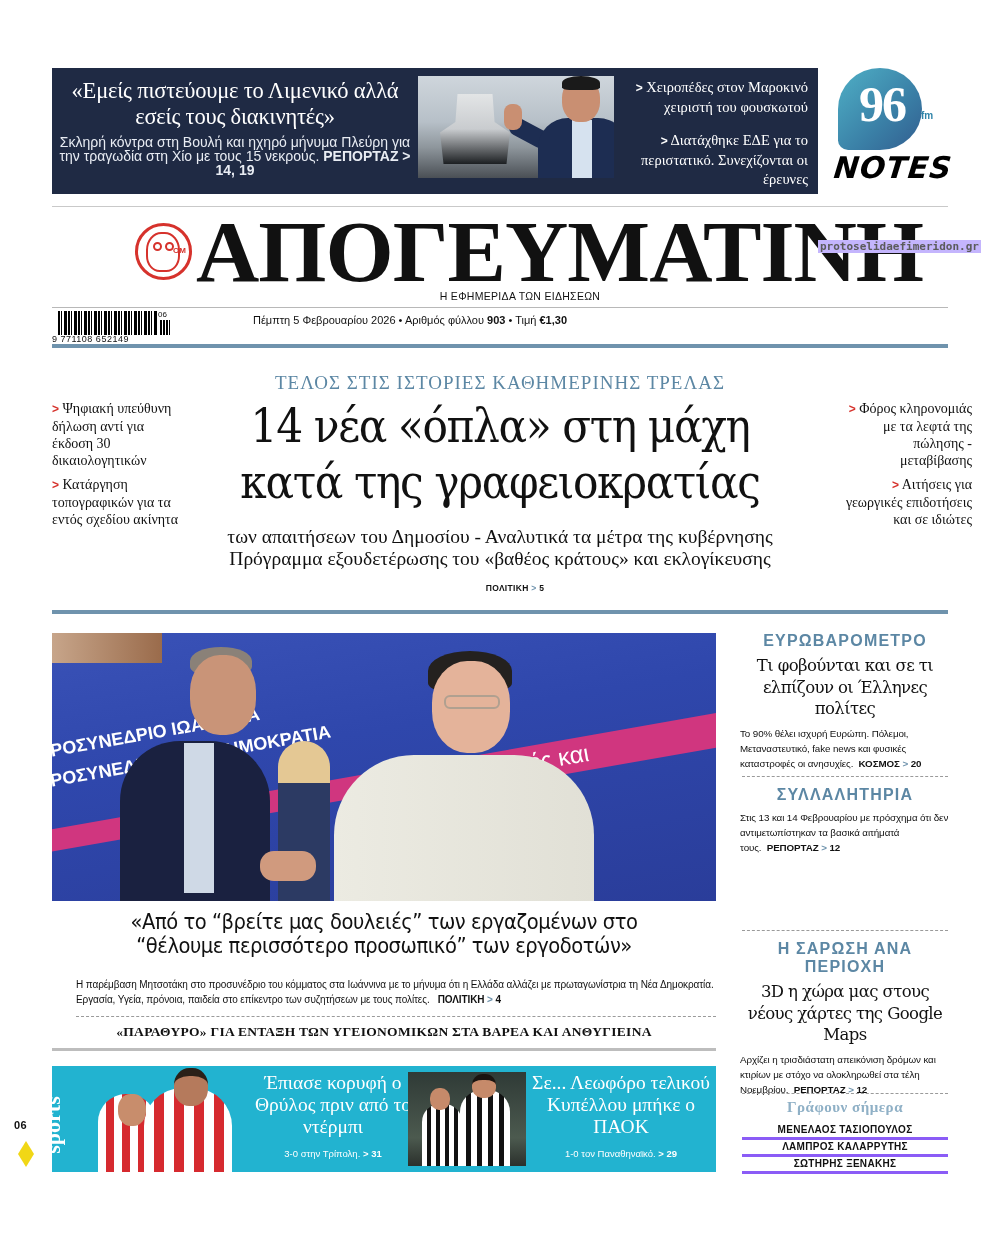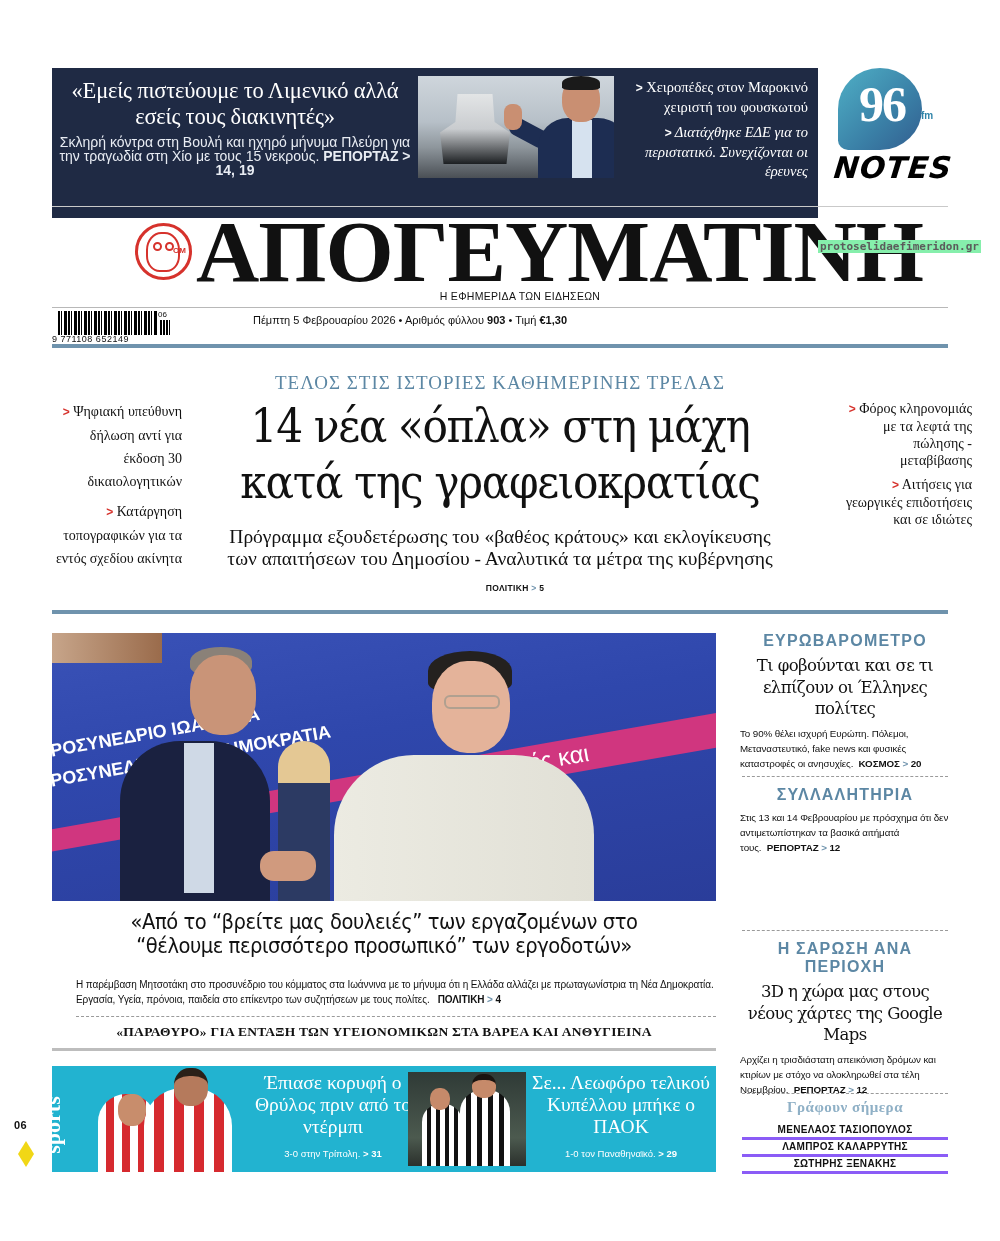--- a/index.html
+++ b/index.html
@@ -1,71 +1,71 @@
 <!DOCTYPE html>
 <html><head>
 <meta charset="utf-8">
 <style>
   * { box-sizing: border-box; margin: 0; padding: 0; }
   html, body { width: 1000px; height: 1241px; background: #ffffff; overflow: hidden; }
   body { position: relative; font-family: "Liberation Sans", sans-serif; color: #111; }
   .abs { position: absolute; }
 
   
-  .banner { left: 52px; top: 68px; width: 766px; height: 150px; background: #1f2a44; }
+  .banner { left: 52px; top: 68px; width: 766px; height: 126px; background: #1f2a44; }
   .banner-left { left: 0; top: 0; width: 366px; height: 118px; text-align: center; color: #fff; padding-top: 10px; }
   .banner-quote { font-family: "Liberation Serif", serif; font-size: 22.5px; line-height: 26px; letter-spacing: -0.2px; }
   .banner-sub { font-size: 14px; line-height: 14px; margin-top: 5px; color: #e8ecf3; }
   .banner-sub b { font-weight: bold; }
   .banner-photo { left: 366px; top: 8px; width: 196px; height: 102px; background: linear-gradient(180deg,#cfd6dc 0%,#b7c0c8 45%,#8e969c 70%,#4a4f55 100%); overflow: hidden; }
   .ship { position: absolute; left: 22px; top: 18px; width: 70px; height: 70px; background: linear-gradient(180deg,#e3e5e6 0%,#c9cccf 50%,#1c1f22 100%); clip-path: polygon(25% 0,75% 0,78% 40%,100% 55%,95% 100%,5% 100%,0 55%,22% 40%); }
   .man { position: absolute; left: 120px; top: 0; width: 90px; height: 118px; }
   .man-head { position: absolute; left: 24px; top: 2px; width: 38px; height: 44px; border-radius: 45%; background: #c98f72; }
   .man-hair { position: absolute; left: 24px; top: 0; width: 38px; height: 14px; border-radius: 50% 50% 20% 20%; background: #1a1a1a; }
   .man-body { position: absolute; left: 0; top: 42px; width: 90px; height: 76px; background: #1d2d52; border-radius: 30px 30px 0 0; }
   .man-shirt { position: absolute; left: 34px; top: 44px; width: 20px; height: 74px; background: #d6e2ef; }
   .man-hand { position: absolute; left: -34px; top: 28px; width: 18px; height: 26px; background: #c98f72; border-radius: 8px; }
   .man-arm { position: absolute; left: -30px; top: 48px; width: 42px; height: 18px; background: #1d2d52; transform: rotate(28deg); border-radius: 8px; }
   .banner-right { left: 564px; top: 10px; width: 192px; color: #fff; text-align: right; font-family: "Liberation Serif", serif; font-size: 14.5px; line-height: 19px; }
   .banner-right .arrow { font-family: "Liberation Sans", sans-serif; font-weight: bold; font-size: 12px; }
-  .banner-right .item2 { margin-top: 6px; font-style: italic; }
+  .banner-right .item2 { margin-top: 14px; }
 
   
   .fm-bubble { left: 838px; top: 68px; width: 84px; height: 82px; border-radius: 50% 50% 50% 12%; background: linear-gradient(135deg,#4fb0c6 0%,#3a7fa6 60%,#325d8f 100%); }
   .fm-num { left: 842px; top: 74px; width: 80px; text-align: center; font-family: "Liberation Serif", serif; font-weight: bold; font-size: 50px; color: #fff; letter-spacing: -2px; line-height: 60px; }
   .fm-suffix { left: 921px; top: 110px; font-size: 10px; font-weight: bold; color: #2f84a9; }
   .notes { left: 834px; top: 150px; font-family: "DejaVu Sans", sans-serif; font-weight: bold; font-size: 30px; font-style: italic; letter-spacing: 1px; color: #000; transform: skew(-6deg); }
 
   
   .rule-top { left: 52px; top: 206px; width: 896px; height: 1px; background: #c9c9c9; }
   .owl { left: 135px; top: 223px; width: 57px; height: 57px; border: 3px solid #d6322c; border-radius: 50%; }
   .owl-inner { position: absolute; left: 8px; top: 6px; width: 34px; height: 40px; border: 2px solid #d6322c; border-radius: 45% 45% 40% 40%; }
   .owl-eye1, .owl-eye2 { position: absolute; top: 8px; width: 9px; height: 9px; border: 2px solid #d6322c; border-radius: 50%; }
   .owl-eye1 { left: 5px; } .owl-eye2 { left: 17px; }
   .owl-text { position: absolute; right: 3px; top: 20px; color: #d6322c; font-size: 8px; font-weight: bold; }
   .title { left: 196px; top: 212px; font-family: "Liberation Serif", serif; font-weight: bold; font-size: 86px; letter-spacing: -1px; line-height: 80px; transform: scaleX(1.02); transform-origin: left; }
-  .watermark { left: 818px; top: 240px; background: #86efac; font-family: "DejaVu Sans Mono", monospace; font-size: 11px; font-weight: bold; color: #5b5b5b; padding: 0 2px; }
+  .watermark { left: 818px; top: 240px; background: #c4b5fd; font-family: "DejaVu Sans Mono", monospace; font-size: 11px; font-weight: bold; color: #5b5b5b; padding: 0 2px; }
   .tagline { left: 0; top: 290px; width: 1000px; text-align: center; font-size: 10.5px; letter-spacing: 0.3px; padding-left: 40px; }
   .rule-mid { left: 52px; top: 307px; width: 896px; height: 1px; background: #b8b8b8; }
   .barcode { left: 58px; top: 311px; width: 100px; height: 24px; background: repeating-linear-gradient(90deg,#000 0 2px,#fff 2px 3px,#000 3px 4px,#fff 4px 6px,#000 6px 9px,#fff 9px 10px); }
   .barcode2 { left: 160px; top: 320px; width: 10px; height: 15px; background: repeating-linear-gradient(90deg,#000 0 2px,#fff 2px 3px); }
   .barcode-digits { left: 52px; top: 334px; font-size: 9px; letter-spacing: 0.5px; }
   .barcode-code { left: 158px; top: 310px; font-size: 8px; }
   .dateline { left: 0; top: 314px; width: 816px; text-align: center; font-size: 11px; padding-left: 4px; }
   .dateline b { font-weight: bold; }
   .rule-blue { left: 52px; top: 344px; width: 896px; height: 4px; background: #6f93ad; }
 
   
   .kicker { left: 0; top: 372px; width: 1000px; text-align: center; font-family: "Liberation Serif", serif; font-size: 19px; color: #5c87a4; letter-spacing: 1px; }
   .headline { left: 0; top: 398px; width: 1000px; text-align: center; font-family: "DejaVu Serif", serif; font-size: 46px; line-height: 56px; letter-spacing: -1.5px; transform: scaleX(0.92); }
   .deck { left: 0; top: 526px; width: 1000px; text-align: center; font-family: "Liberation Serif", serif; font-size: 19.5px; line-height: 22px; }
   .ref { left: 0; top: 583px; width: 1000px; text-align: center; font-size: 8.5px; font-weight: bold; letter-spacing: 0.3px; padding-left: 30px; }
   .ref .gt, .gt { color: #6f93ad; font-weight: bold; }
 
-  .side-left { left: 52px; top: 400px; width: 130px; font-family: "Liberation Serif", serif; font-size: 14px; line-height: 23px; text-align: right; }
+  .side-left { left: 52px; top: 400px; width: 130px; font-family: "Liberation Serif", serif; font-size: 14px; line-height: 17px; }
   .side-right { left: 844px; top: 400px; width: 128px; text-align: right; font-family: "Liberation Serif", serif; font-size: 14px; line-height: 17px; }
   .side-item { margin-bottom: 7px; }
   .red-arrow { color: #d6322c; font-family: "Liberation Sans", sans-serif; font-weight: bold; font-size: 12px; }
 
   .rule-blue2 { left: 52px; top: 610px; width: 896px; height: 4px; background: #6f93ad; }
 
   
   .photo { left: 52px; top: 633px; width: 664px; height: 268px; overflow: hidden; background: linear-gradient(170deg,#3a52b7 0%,#2f47ac 40%,#2a3d9a 100%); }
   .stripe { position: absolute; left: -20px; width: 760px; height: 28px; transform: rotate(-10deg); color: #fff; font-weight: bold; font-size: 18px; white-space: nowrap; overflow: hidden; line-height: 28px; }
   .wall { position: absolute; left: 0; top: 0; width: 110px; height: 30px; background: linear-gradient(90deg,#c7a58a,#9a6b4b); }
@@ -178,22 +178,22 @@
   <b>€1,30</b>
 </div>
 <div class="abs rule-blue"></div>
 
 <div class="abs kicker">ΤΕΛΟΣ ΣΤΙΣ ΙΣΤΟΡΙΕΣ ΚΑΘΗΜΕΡΙΝΗΣ ΤΡΕΛΑΣ</div>
 <div class="abs headline">
   <div>14 νέα «όπλα» στη μάχη</div>
   <div>κατά της γραφειοκρατίας</div>
 </div>
 <div class="abs deck">
+  <div>των απαιτήσεων του Δημοσίου - Αναλυτικά τα μέτρα της κυβέρνησης</div>
   <div>Πρόγραμμα εξουδετέρωσης του «βαθέος κράτους» και εκλογίκευσης</div>
-  <div>των απαιτήσεων του Δημοσίου - Αναλυτικά τα μέτρα της κυβέρνησης</div>
 </div>
 <div class="abs ref">
   <span>ΠΟΛΙΤΙΚΗ</span><span class="gt"> &gt; </span><span>5</span>
 </div>
 
 <div class="abs side-left">
   <div class="side-item"><span class="red-arrow">&gt;</span> <span>Ψηφιακή υπεύθυνη δήλωση αντί για έκδοση 30 δικαιολογητικών</span></div>
   <div class="side-item"><span class="red-arrow">&gt;</span> <span>Κατάργηση τοπογραφικών για τα εντός σχεδίου ακίνητα</span></div>
 </div>
 <div class="abs side-right">

